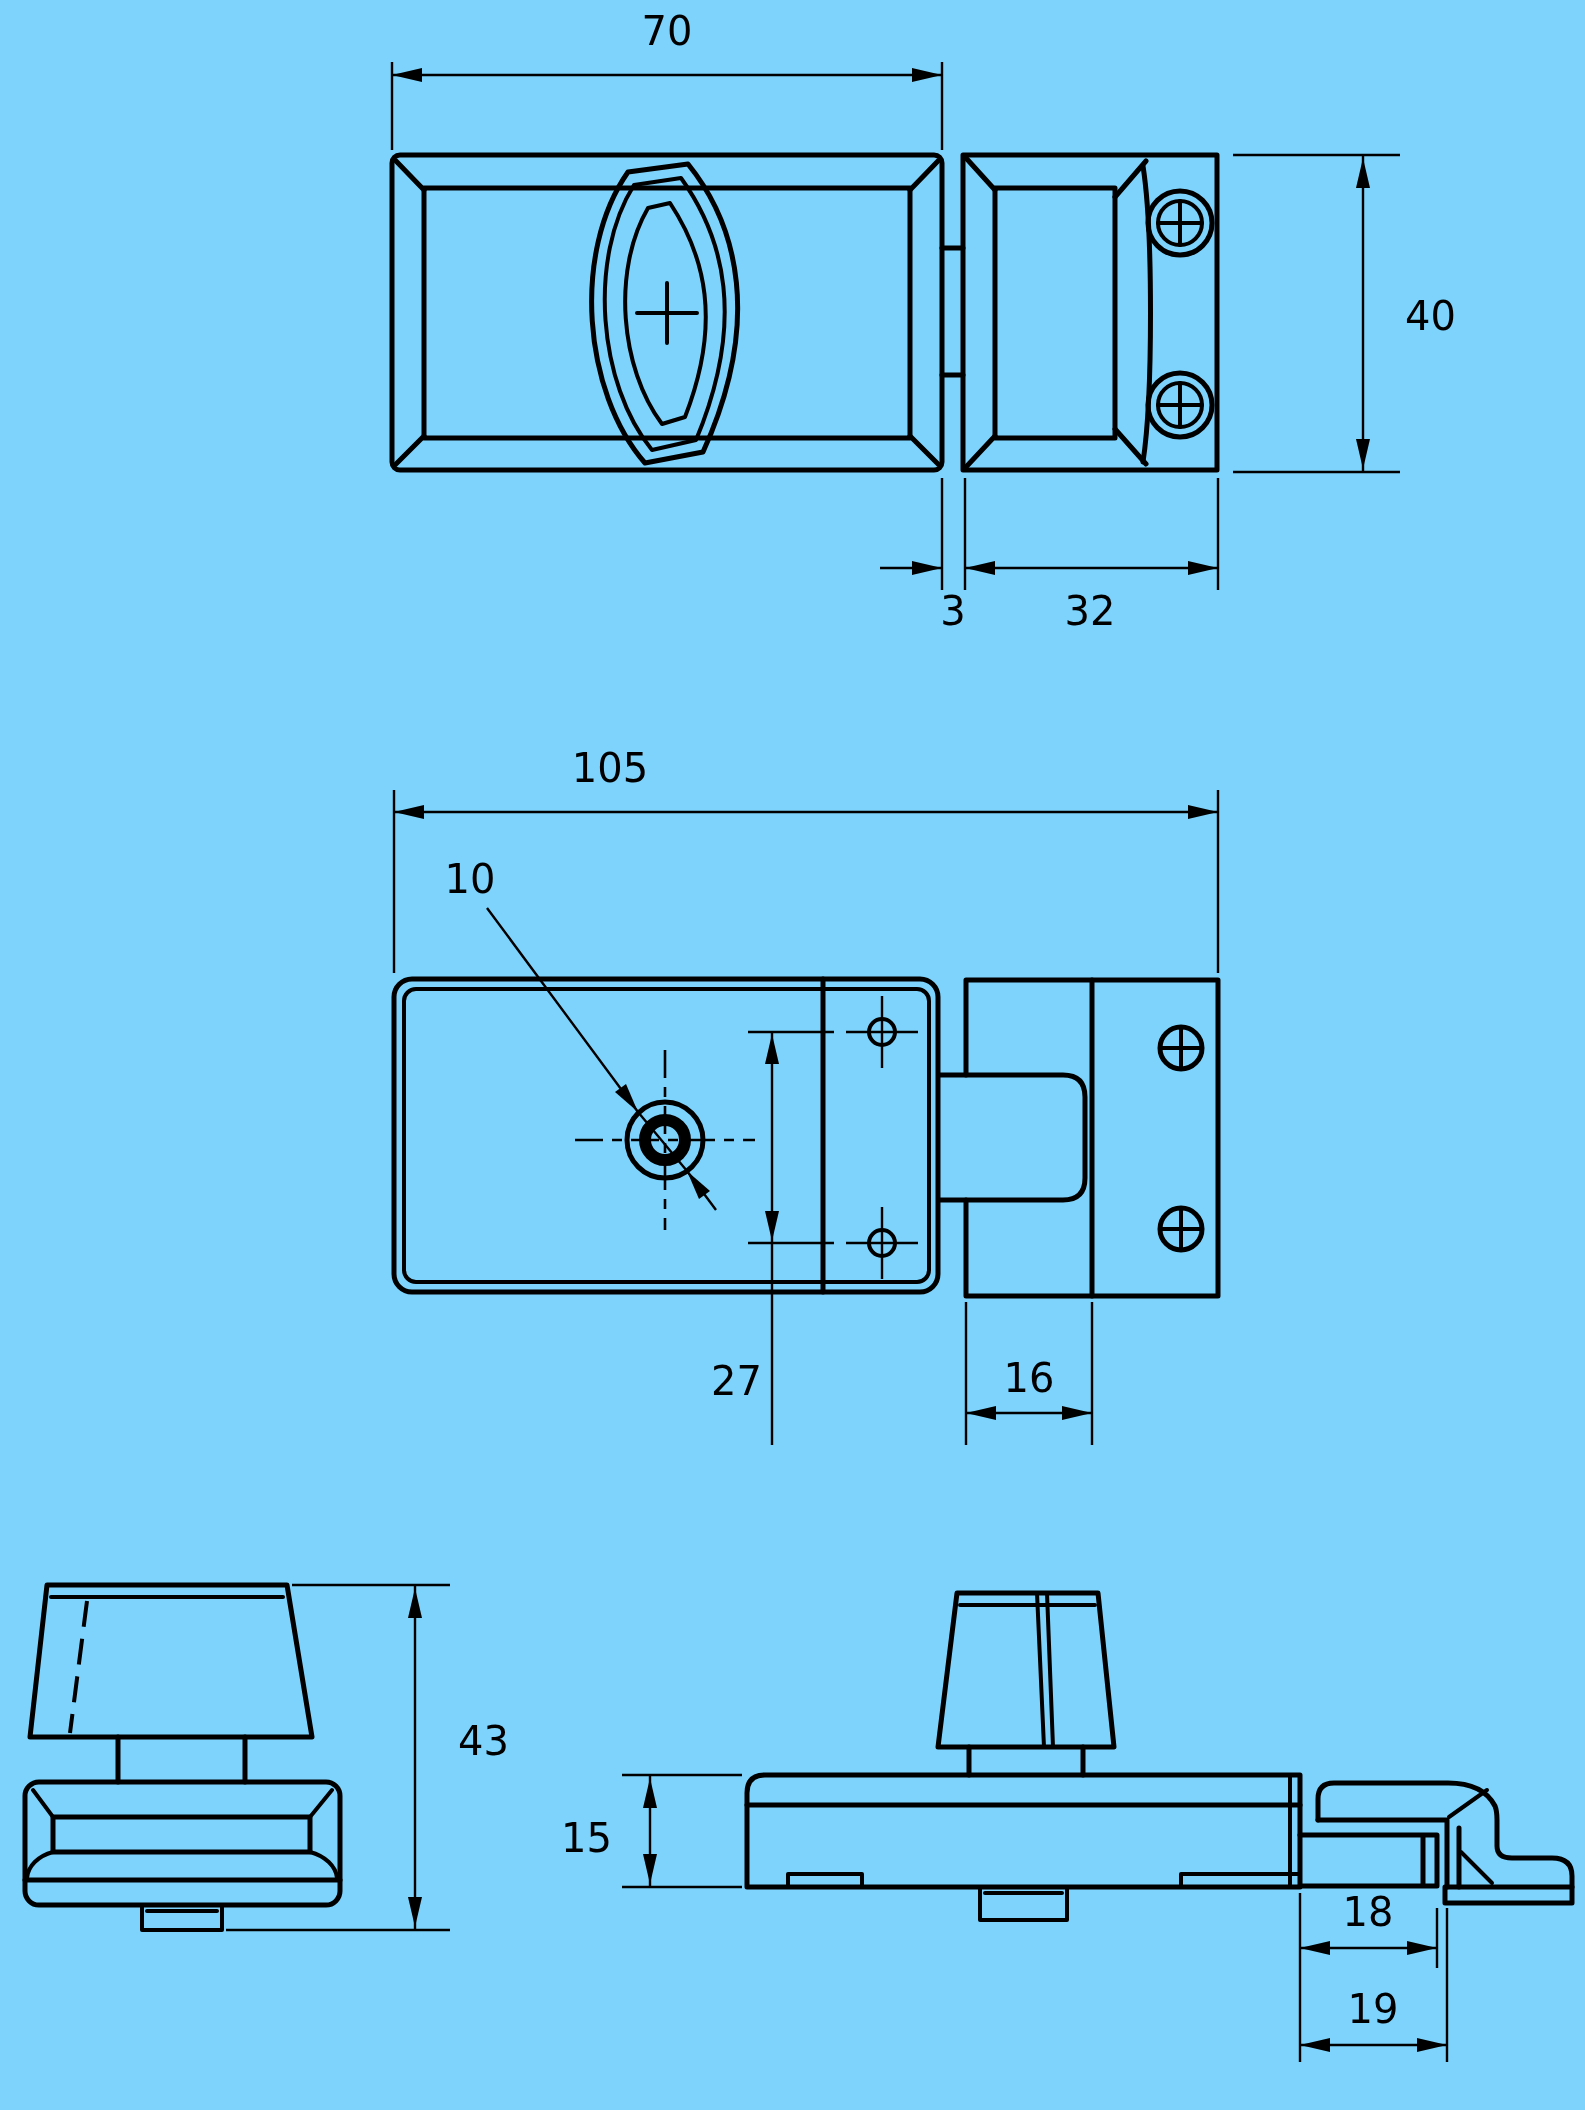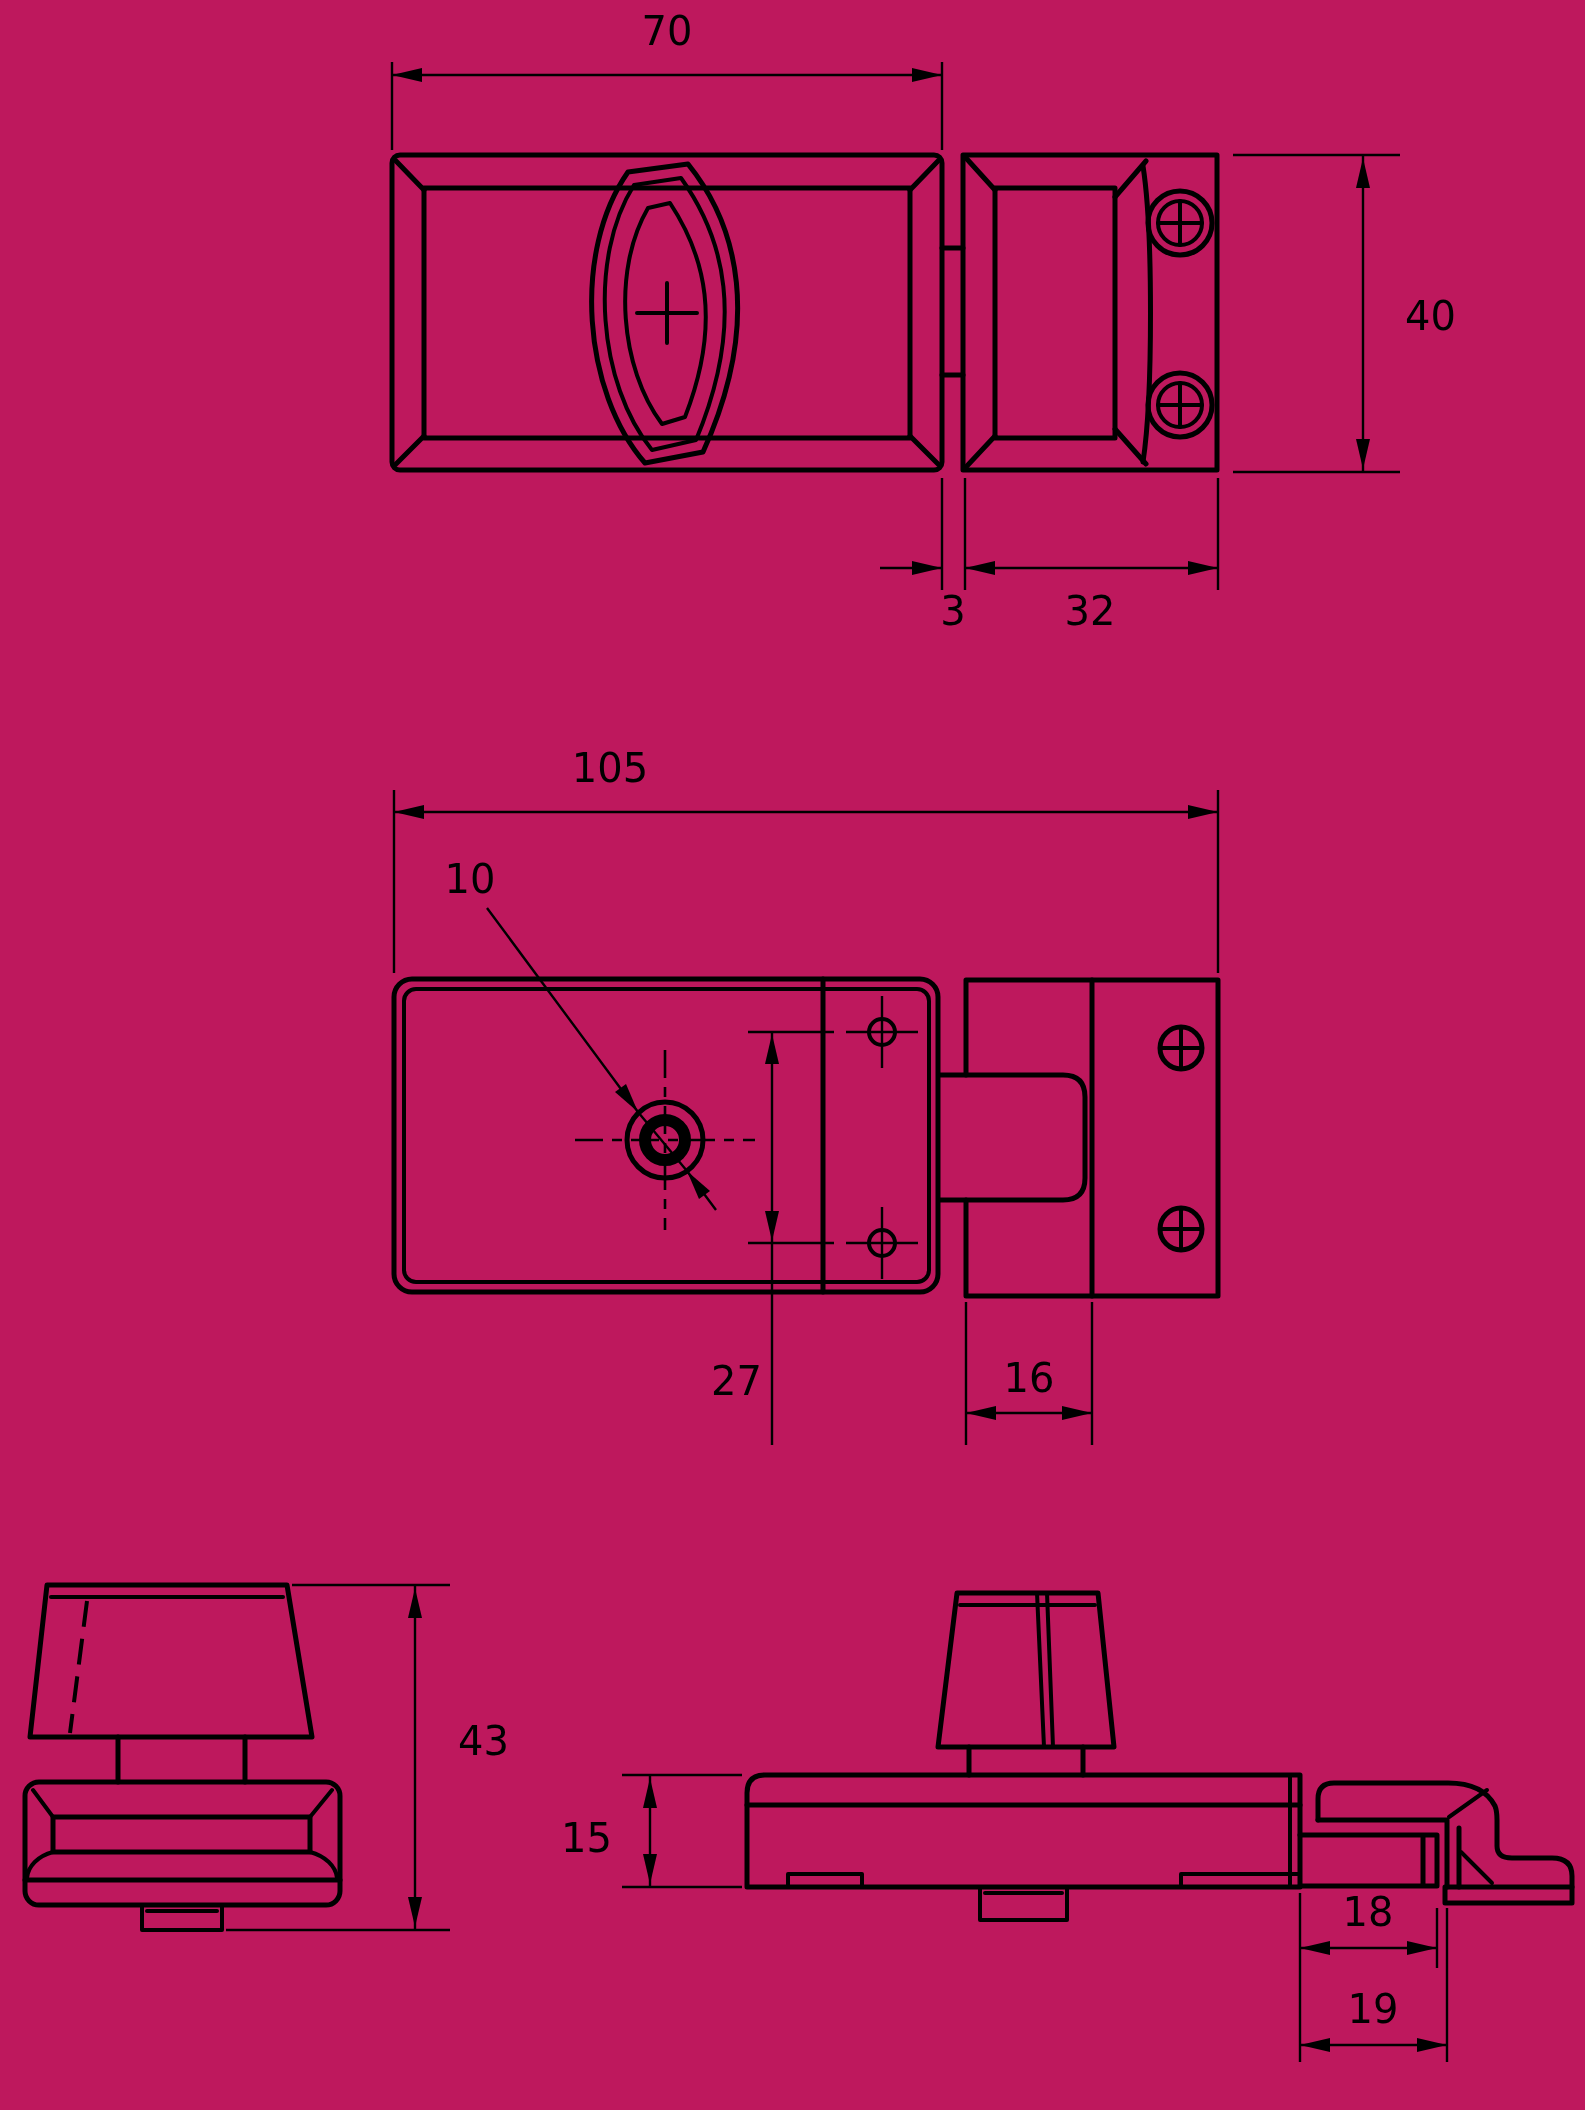--- a/index.html
+++ b/index.html
@@ -1,16 +1,16 @@
 <!DOCTYPE html>
 <html><head>
 <meta charset="utf-8">
 <style>
   html,body{margin:0;padding:0;background:#ffffff;}
-  .canvas{position:relative;width:1585px;height:2110px;background:#be185d;overflow:hidden;
+  .canvas{position:relative;width:1585px;height:2110px;background:#7dd3fc;overflow:hidden;
           font-family:"DejaVu Sans","Liberation Sans",sans-serif;}
   svg{display:block}
   .o  {fill:none;stroke:#000;stroke-width:5;stroke-linejoin:round;stroke-linecap:round;}
   .o4 {fill:none;stroke:#000;stroke-width:4;stroke-linejoin:round;stroke-linecap:round;}
   .bold{fill:none;stroke:#000;stroke-width:12;}
   .d  {fill:none;stroke:#000;stroke-width:2.4;}
   .cl {fill:none;stroke:#000;stroke-width:2.6;stroke-dasharray:28 9 10 9;}
   .dash{fill:none;stroke:#000;stroke-width:4;stroke-dasharray:26 12;}
   .ar {fill:#000;stroke:none;}
   .dim{font-family:"DejaVu Sans","Liberation Sans",sans-serif;font-size:40px;fill:#000;}

